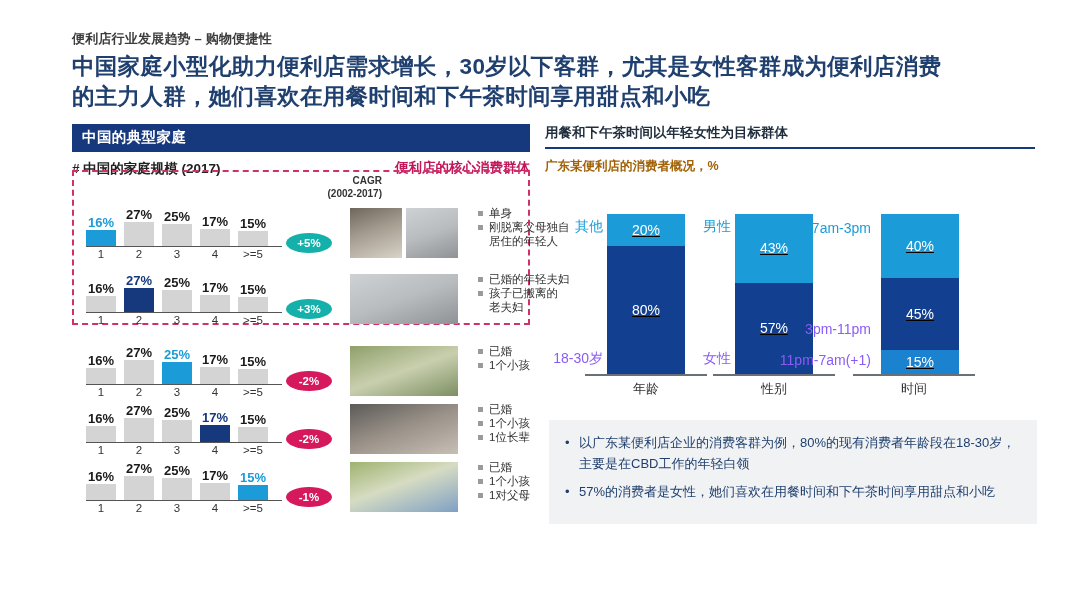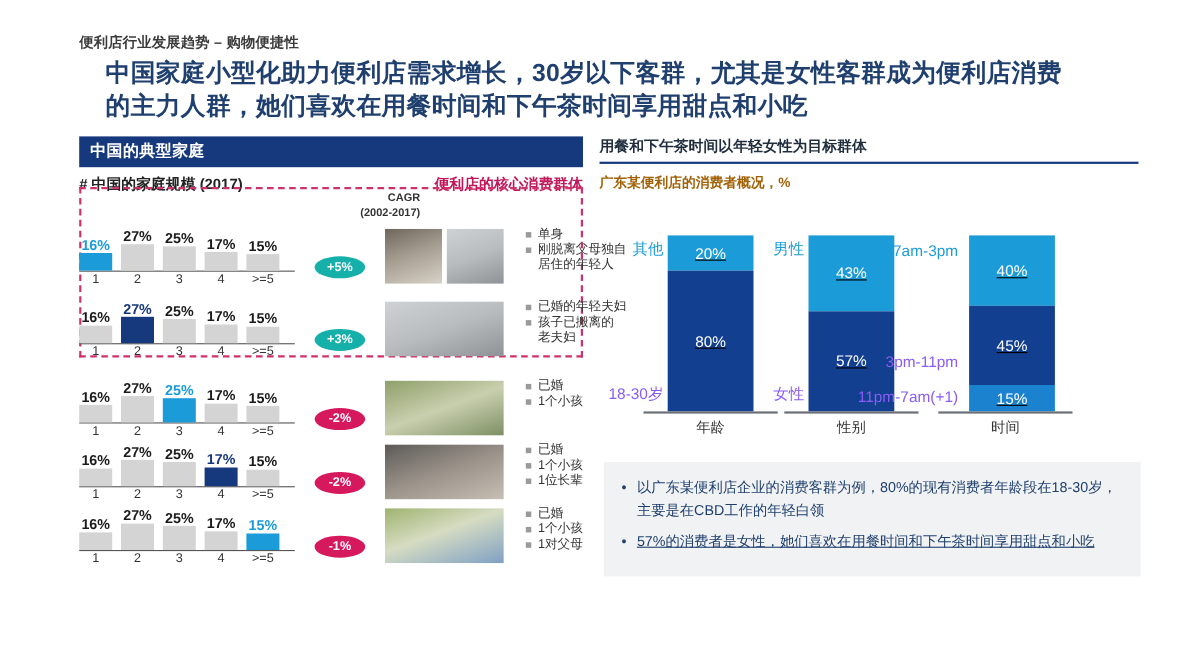--- a/index.html
+++ b/index.html
@@ -12,21 +12,21 @@
   .slide { position: relative; width: 1080px; height: 607px; background: #fff; }
 
   
   .kicker {
     position: absolute; left: 72px; top: 30px;
     font-size: 13px; font-weight: 700; color: #3c3c3c; letter-spacing: .2px;
   }
   .headline {
     position: absolute; left: 72px; top: 52px; width: 960px;
     font-size: 22.5px; font-weight: 700; color: #1f3f6e;
-    line-height: 30px; letter-spacing: .3px; margin-left: 24px;
+    line-height: 30px; letter-spacing: .3px;
   }
 
   
   .left-panel { position: absolute; left: 72px; top: 124px; width: 458px; }
   .panel-title-bar {
     background: #16387c; color: #fff; font-size: 14.5px; font-weight: 700;
     padding: 4px 10px 5px 10px; width: 458px; letter-spacing: .4px;
   }
   .subhead-row {
     position: relative; margin-top: 7px; height: 20px; width: 458px;
@@ -45,21 +45,21 @@
   
   .rows { position: absolute; left: 72px; top: 176px; width: 470px; }
   .cagr-head {
     position: absolute; left: 214px; top: -2px; width: 96px;
     text-align: right; font-size: 10px; font-weight: 700; color: #333;
     line-height: 13px;
   }
   .row {
     position: relative; height: 62px; width: 470px;
   }
-  .mini-chart { position: absolute; left: 0; top: 10px; width: 196px; height: 48px; }
+  .mini-chart { position: absolute; left: 14px; top: 10px; width: 196px; height: 48px; }
   .bar-slot {
     position: absolute; bottom: 14px; width: 30px;
     display: flex; flex-direction: column; justify-content: flex-end; align-items: center;
   }
   .bar-val {
     font-size: 13px; font-weight: 700; color: #1a1a1a; white-space: nowrap;
     margin-bottom: 1px; line-height: 13px;
   }
   .bar-val.hl-light { color: #1b9cd8; }
   .bar-val.hl-dark { color: #16387c; }
@@ -128,21 +128,21 @@
   .seg-tag.dark-t { color: #8b5cf6; }
 
   .notes {
     position: absolute; left: 549px; top: 420px; width: 488px; height: 104px;
     background: #f1f2f4; padding: 12px 14px 10px 10px;
   }
   .notes li {
     list-style: none; position: relative; padding-left: 20px;
     font-size: 13px; color: #1f3f6e; line-height: 21px; font-weight: 400;
   }
-  .notes li + li { margin-top: 7px; text-decoration: underline; }
+  .notes li + li { margin-top: 7px; }
   .notes li::before {
     content: "•"; position: absolute; left: 6px; top: 0; font-size: 13px; color: #1f3f6e;
   }
 
   
   .ph-a { background: linear-gradient(160deg,#6e665c 0%,#a59c90 45%,#d8d2c8 100%); }
   .ph-b { background: linear-gradient(160deg,#cfd2d4 0%,#b9bcbe 50%,#8e9296 100%); }
   .ph-c { background: linear-gradient(160deg,#8fa06a 0%,#c9cfae 50%,#7d8f63 100%); }
   .ph-d { background: linear-gradient(160deg,#5c5a57 0%,#9b938a 50%,#c7bfb4 100%); }
   .ph-e { background: linear-gradient(160deg,#9fb36f 0%,#d6dcc2 45%,#7fa0c4 100%); }

